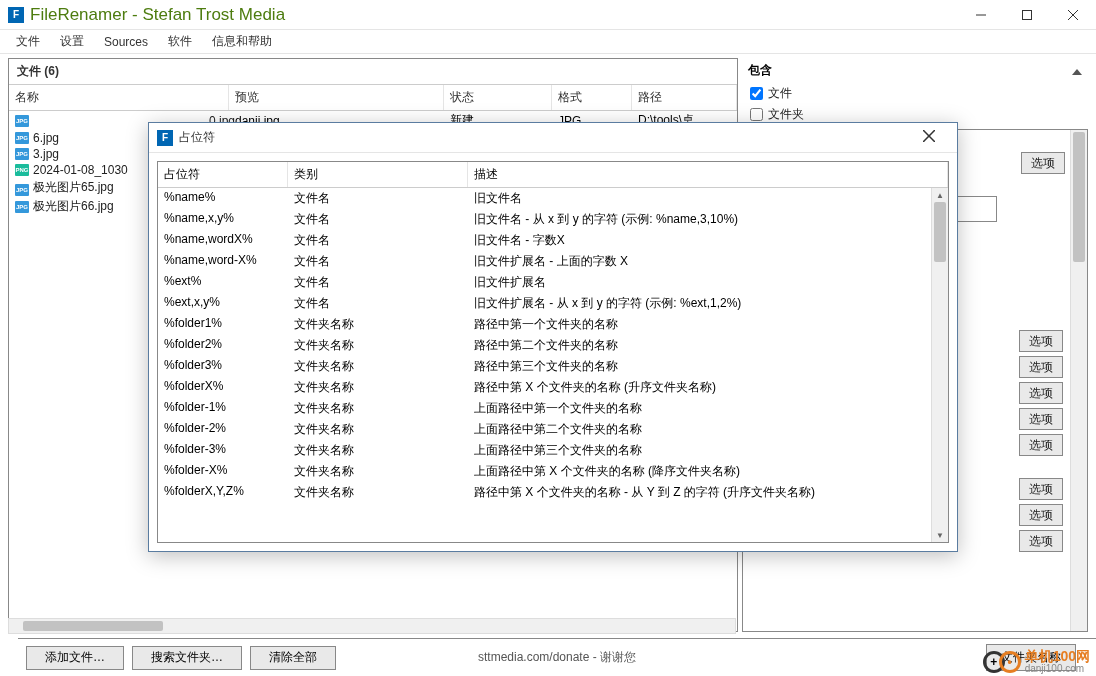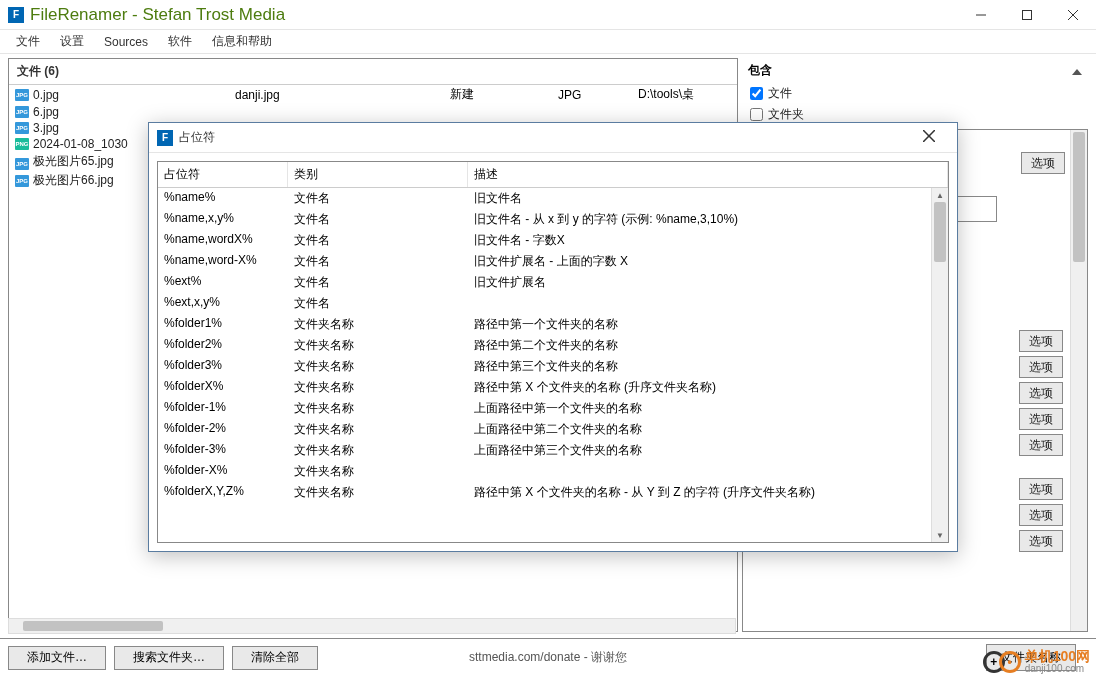--- a/index.html
+++ b/index.html
@@ -61,21 +61,21 @@
 .right-bottom-items { position: absolute; right: 24px; left: 10px; }
 .right-bottom-items .row { display: flex; align-items: center; margin: 4px 0; }
 .right-bottom-items .row .cb { width: 13px; height: 13px; border: 1px solid #333; margin-right: 6px; }
 .right-bottom-items .row .lbl { flex: 1; }
 .right-bottom-items .optbtn { margin: 0; }
 
 .placeholder-link-text { position: absolute; top: 385px; left: 10px; right: 80px; color: #222; font-size: 12px;}
 .placeholder-link-text a { color: #0066cc; text-decoration: none; }
 
 
-.bottombar { position: absolute; bottom: 0; left: 0; right: 0; height: 38px; border-top: 1px solid #888; display: flex; align-items: center; padding: 0 8px; background: #fff; }
+.bottombar { position: absolute; bottom: 0; left: 18px; right: 0; height: 38px; border-top: 1px solid #888; display: flex; align-items: center; padding: 0 8px; background: #fff; }
 .bottombar .btn { height: 24px; padding: 0 18px; border: 1px solid #888; background: #e9e9e9; margin-right: 8px; display: flex; align-items: center; }
 .bottombar .donate { position: absolute; left: 50%; transform: translateX(-50%); color: #555; }
 .bottombar .apply { position: absolute; right: 20px; border: 1px solid #888; background: #e9e9e9; padding: 4px 14px; }
 
 
 .watermark { position: absolute; right: 6px; bottom: 2px; display: flex; align-items: center; gap: 4px; pointer-events: none;}
 .watermark .circles { display: flex; }
 .watermark .circ { width: 22px; height: 22px; border: 3px solid #333; border-radius: 50%; display: flex; align-items: center; justify-content: center; font-weight: bold; }
 .watermark .circ.b { border-color: #e67e22; margin-left: -6px; }
 .watermark .wtext { color: #e67e22; font-weight: bold; font-size: 14px; line-height: 1; }
@@ -143,23 +143,30 @@
   <div class="menuitem">设置</div>
   <div class="menuitem">Sources</div>
   <div class="menuitem">软件</div>
   <div class="menuitem">信息和帮助</div>
 </div>
 
 <div class="main">
   <div class="leftpane">
     <div class="panehead">文件  (6)</div>
     <div class="filetable">
+      <div class="filetable-head">
+        <div class="col col-name">名称</div>
+        <div class="col col-preview">预览</div>
+        <div class="col col-status">状态</div>
+        <div class="col col-format">格式</div>
+        <div class="col col-path">路径</div>
+      </div>
       <div class="filetable-body" id="file-rows">
           <div class="filerow">
-            <div class="col-name" style="display: flex; align-items: center;">
+            <div class="col-name" style="display: flex; align-items: center; justify-content: space-between;">
               <span class="fileicon jpg">JPG</span>
               <span class="fname">0.jpg</span>
             </div>
             <div class="col-preview">danji.jpg</div>
             <div class="col-status">新建</div>
             <div class="col-format">JPG</div>
             <div class="col-path">D:\tools\桌</div>
           </div>
           <div class="filerow">
             <div class="col-name" style="display: flex; align-items: center;">
@@ -330,20 +337,21 @@
           <div class="dcol3">旧文件扩展名 - 上面的字数 X</div>
         </div>
         <div class="drow">
           <div class="dcol1">%ext%</div>
           <div class="dcol2">文件名</div>
           <div class="dcol3">旧文件扩展名</div>
         </div>
         <div class="drow">
           <div class="dcol1">%ext,x,y%</div>
           <div class="dcol2">文件名</div>
+          <div class="dcol3">旧文件扩展名 - 从 x 到 y 的字符 (示例: %ext,1,2%)</div>
         </div>
         <div class="drow">
           <div class="dcol1">%folder1%</div>
           <div class="dcol2">文件夹名称</div>
           <div class="dcol3">路径中第一个文件夹的名称</div>
         </div>
         <div class="drow">
           <div class="dcol1">%folder2%</div>
           <div class="dcol2">文件夹名称</div>
           <div class="dcol3">路径中第二个文件夹的名称</div>
@@ -369,20 +377,21 @@
           <div class="dcol3">上面路径中第二个文件夹的名称</div>
         </div>
         <div class="drow">
           <div class="dcol1">%folder-3%</div>
           <div class="dcol2">文件夹名称</div>
           <div class="dcol3">上面路径中第三个文件夹的名称</div>
         </div>
         <div class="drow">
           <div class="dcol1">%folder-X%</div>
           <div class="dcol2">文件夹名称</div>
+          <div class="dcol3">上面路径中第 X 个文件夹的名称 (降序文件夹名称)</div>
         </div>
         <div class="drow">
           <div class="dcol1">%folderX,Y,Z%</div>
           <div class="dcol2">文件夹名称</div>
           <div class="dcol3">路径中第 X 个文件夹的名称 - 从 Y 到 Z 的字符 (升序文件夹名称)</div>
         </div>
         <div class="dscroll">
         <div class="darr up">▲</div>
         <div class="dthumb"></div>
         <div class="darr dn">▼</div>

